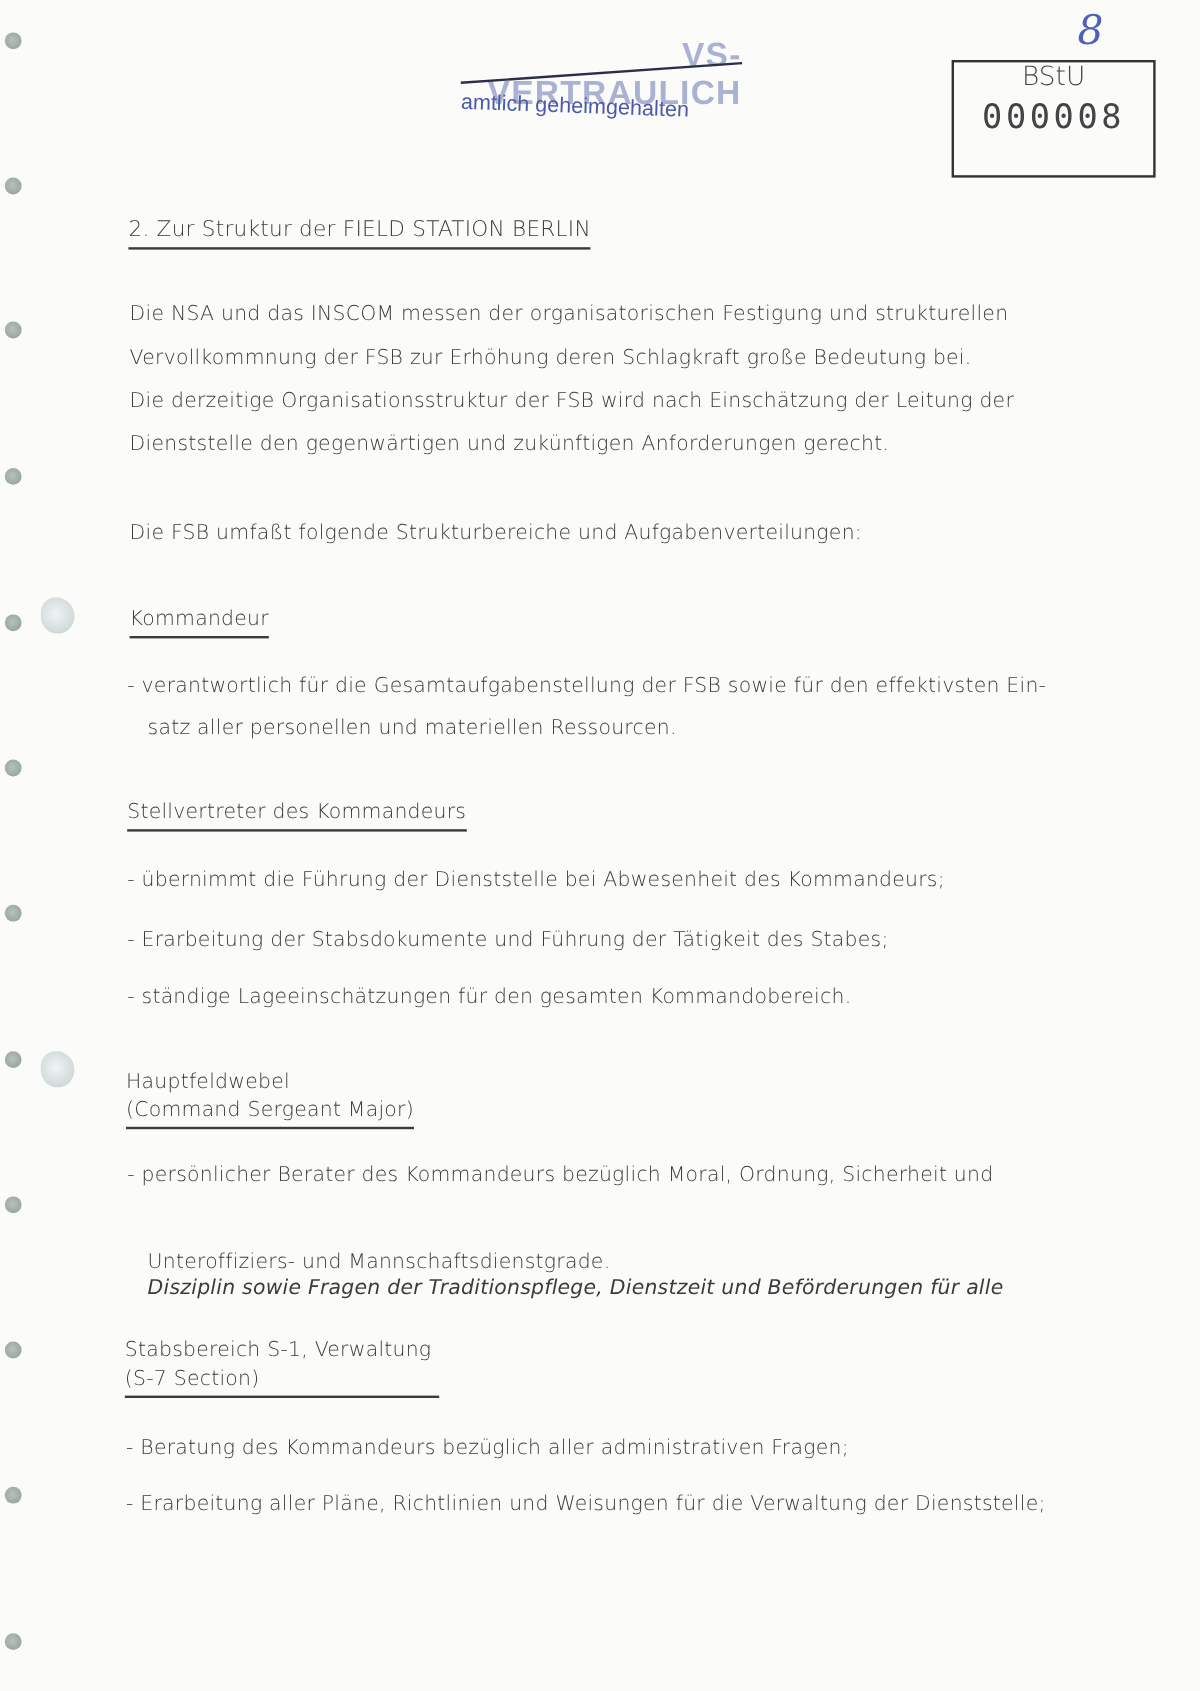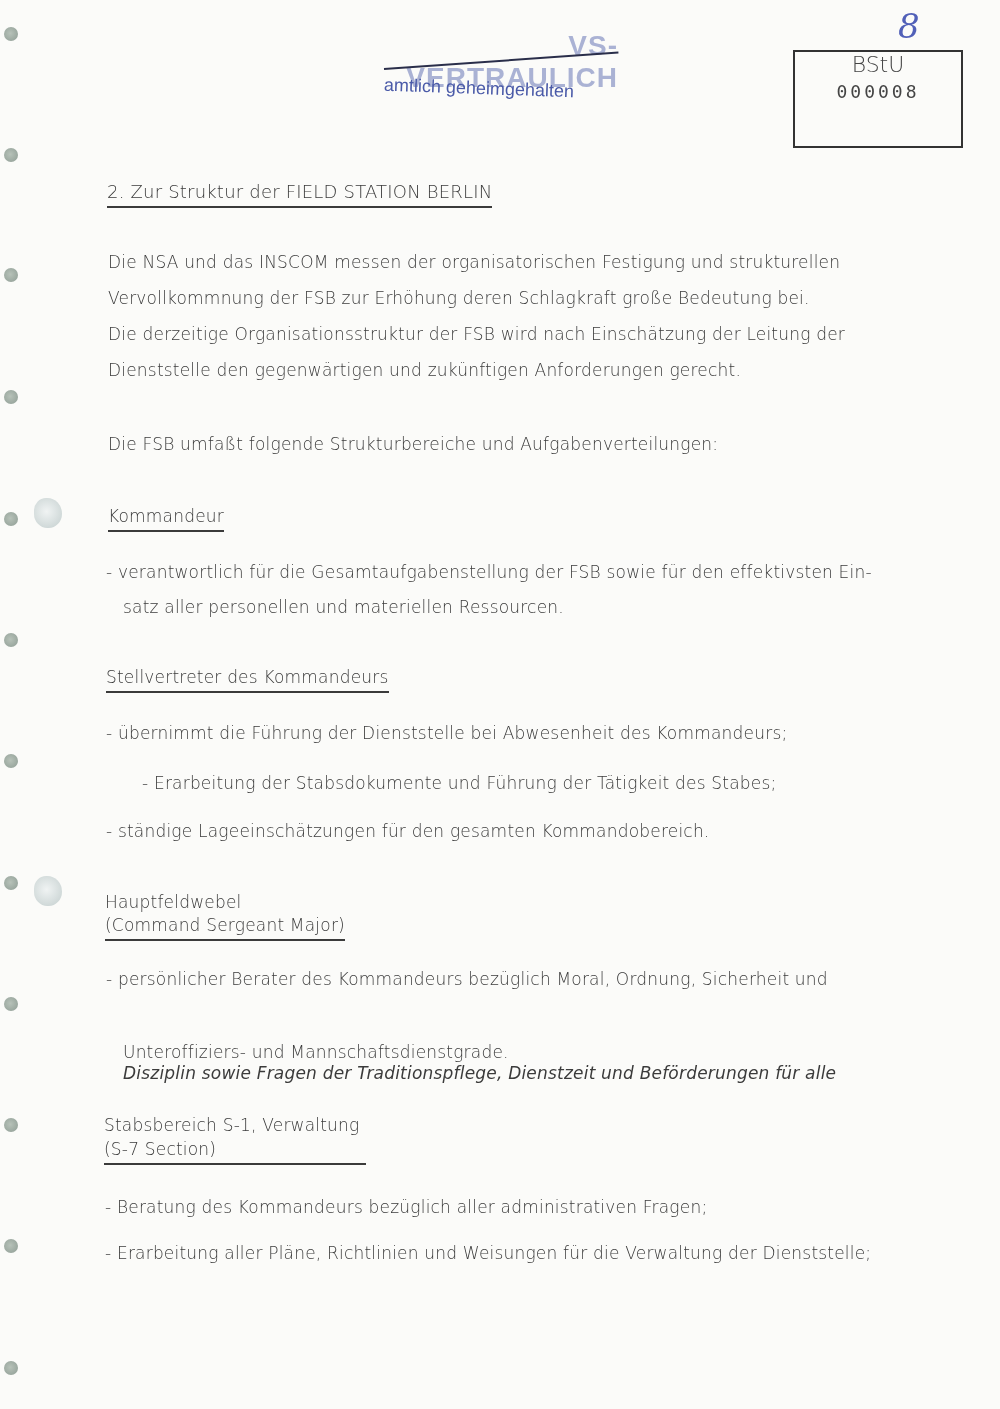--- a/index.html
+++ b/index.html
@@ -32,21 +32,21 @@
     .stamp-class .strike {
       position: absolute; left: 6px; top: 40px; width: 235px; height: 2px;
       background: #2a2e4a; transform: rotate(-4deg); transform-origin: left center;
     }
     .bstu-box {
       position: absolute; left: 793px; top: 50px; width: 166px; height: 94px;
       border: 2px solid #333; text-align: center;
       font-family: "DejaVu Sans Mono", monospace; color: #444;
     }
     .bstu-box .lbl { margin-top: 0; font-size: 22px; font-family: "DejaVu Sans", sans-serif; font-weight: 300; }
-    .bstu-box .num { margin-top: 4px; font-size: 18px; letter-spacing: 3px; }
+    .bstu-box .num { margin-top: 4px; font-size: 28px; letter-spacing: 3px; }
     .page-number {
       position: absolute; left: 898px; top: 6px; font-size: 34px; color: #5160b8;
       font-family: "DejaVu Serif", serif; font-style: italic;
     }
     .doc { position: absolute; left: 0; top: 0; width: 1000px; }
     .t {
       position: absolute; font-size: 17px; white-space: nowrap; letter-spacing: 0.2px;
       font-family: "DejaVu Sans", sans-serif; font-weight: 300; color: #3b3b3b;
     }
     .u { border-bottom: 2px solid #3b3b3b; padding-bottom: 4px; }
@@ -92,21 +92,21 @@
   <span class="t" style="left:108px;top:360px;">Dienststelle den gegenwärtigen und zukünftigen Anforderungen gerecht.</span>
 
   <span class="t" style="left:108px;top:434px;">Die FSB umfaßt folgende Strukturbereiche und Aufgabenverteilungen:</span>
 
   <span class="t u" style="left:108px;top:506px;">Kommandeur</span>
   <span class="t" style="left:106px;top:562px;">- verantwortlich für die Gesamtaufgabenstellung der FSB sowie für den effektivsten Ein-</span>
   <span class="t" style="left:123px;top:597px;">satz aller personellen und materiellen Ressourcen.</span>
 
   <span class="t u" style="left:106px;top:667px;">Stellvertreter des Kommandeurs</span>
   <span class="t" style="left:106px;top:723px;">- übernimmt die Führung der Dienststelle bei Abwesenheit des Kommandeurs;</span>
-  <span class="t" style="left:106px;top:773px;margin-left:36px;">- Erarbeitung der Stabsdokumente und Führung der Tätigkeit des Stabes;</span>
+  <span class="t" style="left:106px;top:773px;">- Erarbeitung der Stabsdokumente und Führung der Tätigkeit des Stabes;</span>
   <span class="t" style="left:106px;top:821px;">- ständige Lageeinschätzungen für den gesamten Kommandobereich.</span>
 
   <span class="t" style="left:105px;top:892px;">Hauptfeldwebel</span>
   <span class="t u" style="left:105px;top:915px;">(Command Sergeant Major)</span>
   <span class="t" style="left:106px;top:969px;">- persönlicher Berater des Kommandeurs bezüglich Moral, Ordnung, Sicherheit und</span>
   <span class="t" style="left:123px;top:1063px;font-style:italic;">Disziplin sowie Fragen der Traditionspflege, Dienstzeit und Beförderungen für alle</span>
   <span class="t" style="left:123px;top:1042px;">Unteroffiziers- und Mannschaftsdienstgrade.</span>
 
   <span class="t" style="left:104px;top:1115px;">Stabsbereich S-1, Verwaltung</span>
   <span class="t u" style="left:104px;top:1139px;padding-right:150px;">(S-7 Section)</span>

